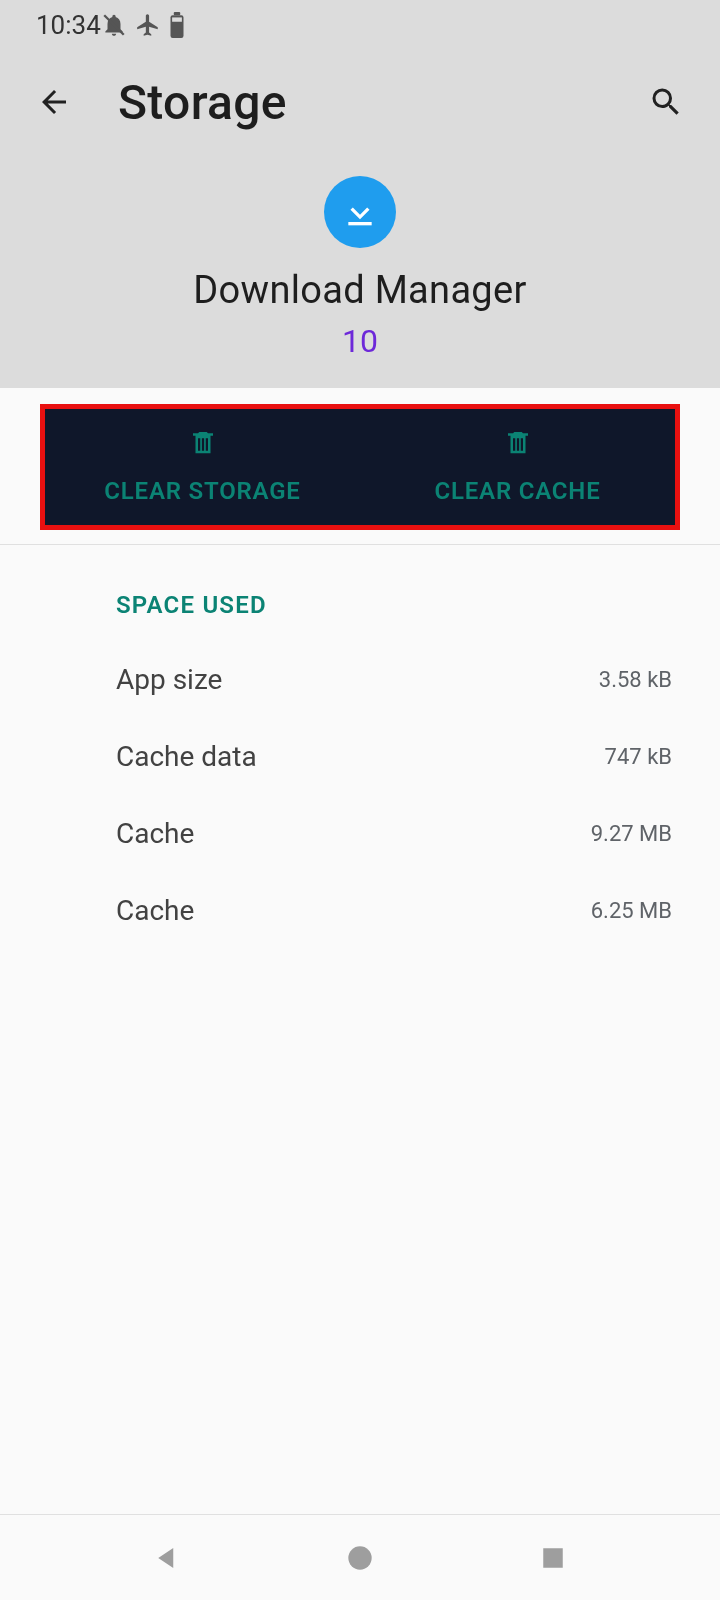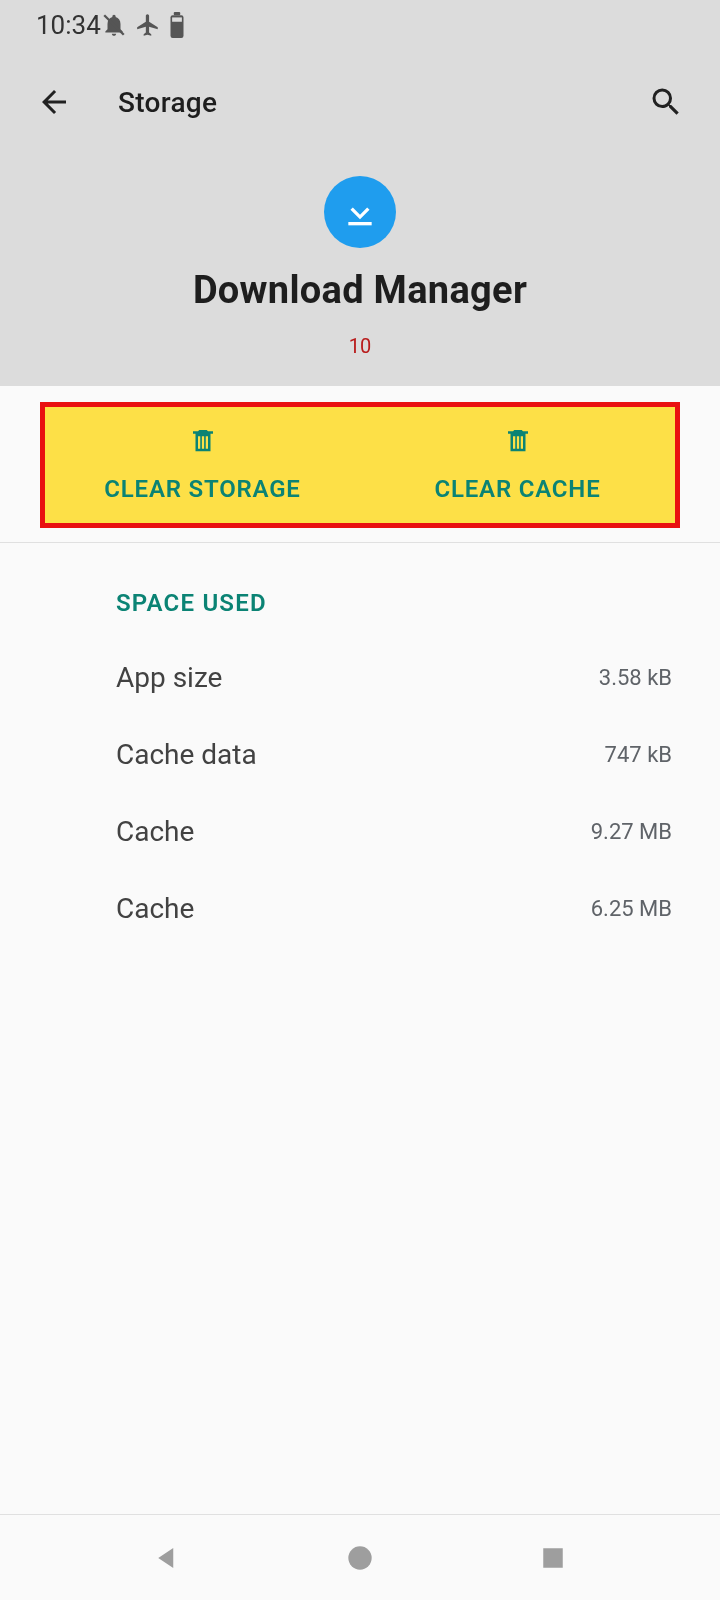--- a/index.html
+++ b/index.html
@@ -31,41 +31,41 @@
 .header-region { background: #dcdcdc; padding-bottom: 28px; }
 
 
 .toolbar {
   display: flex;
   align-items: center;
   padding: 24px 30px 10px 30px;
   height: 90px;
 }
 .back-btn { width: 48px; height: 48px; display:flex; align-items:center; justify-content:center; }
-.toolbar-title { font-size: 28px; font-weight: 500; margin-left: 40px; flex: 1; color:#1e1e1e; letter-spacing:0.3px;}
+.toolbar-title { font-size: 48px; font-weight: 500; margin-left: 40px; flex: 1; color:#1e1e1e; letter-spacing:0.3px;}
 .search-btn { width: 48px; height: 48px; display:flex; align-items:center; justify-content:center; }
 
 
 .app-header { text-align: center; padding-top: 36px; }
 .app-icon {
   width: 72px; height: 72px; background: #1f9dee; border-radius: 50%;
   margin: 0 auto 20px auto; display:flex; align-items:center; justify-content:center;
 }
-.app-name { font-size: 38px; font-weight: 700; color:#1e1e1e; letter-spacing:0.3px;}
-.app-version { font-size: 20px; color: #b91c1c; margin-top: 22px; }
+.app-name { font-size: 38px; font-weight: 400; color:#1e1e1e; letter-spacing:0.3px;}
+.app-version { font-size: 32px; color: #6d28d9; margin-top: 10px; }
 
 
 .highlight-box {
   margin: 16px 40px 0 40px;
   border: 5px solid #e91010;
   background: #fff;
 }
 .action-row {
   display: flex;
-  background: #fde047;
+  background: #0f172a;
 }
 .action-btn {
   flex: 1;
   display: flex;
   flex-direction: column;
   align-items: center;
   justify-content: center;
   padding: 18px 0 20px 0;
   color: #0b8374;
   font-size: 24px;

